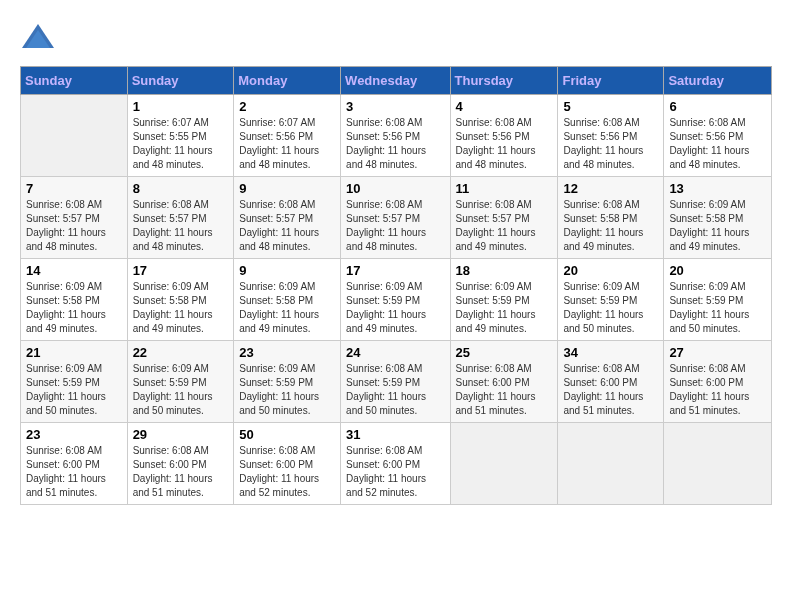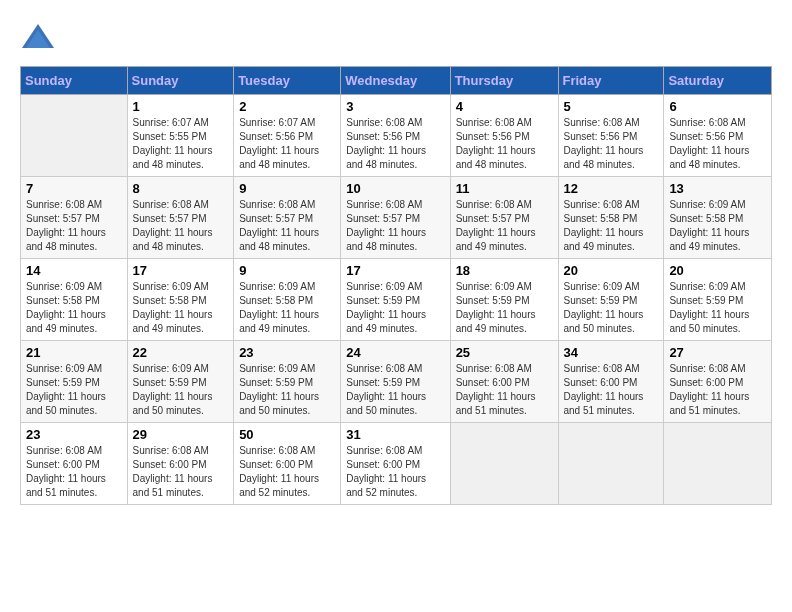--- a/index.html
+++ b/index.html
@@ -106,21 +106,21 @@
     <div class="month-year"></div>
     <div class="location"></div>
   </div>
 </div>
 
 <table>
   <thead>
     <tr>
     <th>Sunday</th>
         <th>Sunday</th>
-        <th>Tuesday</th>
+        <th>Monday</th>
         <th>Wednesday</th>
         <th>Thursday</th>
         <th>Friday</th>
         <th>Saturday</th>
       </tr>
   </thead>
   <tbody id="calendar-body">
   <tr>
         <td class="empty-cell"></td>
         <td>

